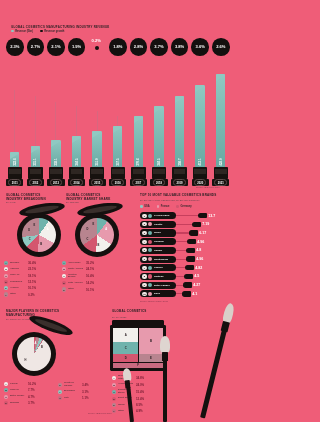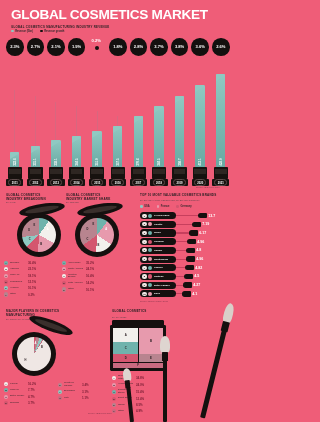--- a/index.html
+++ b/index.html
@@ -201,21 +201,20 @@
 
   .src {
     position: absolute; font-size: 2.2px; color: #8e3850;
   }
 </style>
 </head>
 <body>
 
 <div id="poster">
 
-  <div class="title">GLOBAL COSMETICS MARKET</div>
   <div class="subhead">GLOBAL COSMETICS MANUFACTURING INDUSTRY REVENUE</div>
   <div class="legend-top">
     <div class="lg">
       <span class="dot" style="background:#8fc9c2"></span>
       <span class="txt">Revenue ($bn)</span>
     </div>
     <div class="lg">
       <span class="dot" style="background:#15100f"></span>
       <span class="txt">Revenue growth</span>
     </div>

